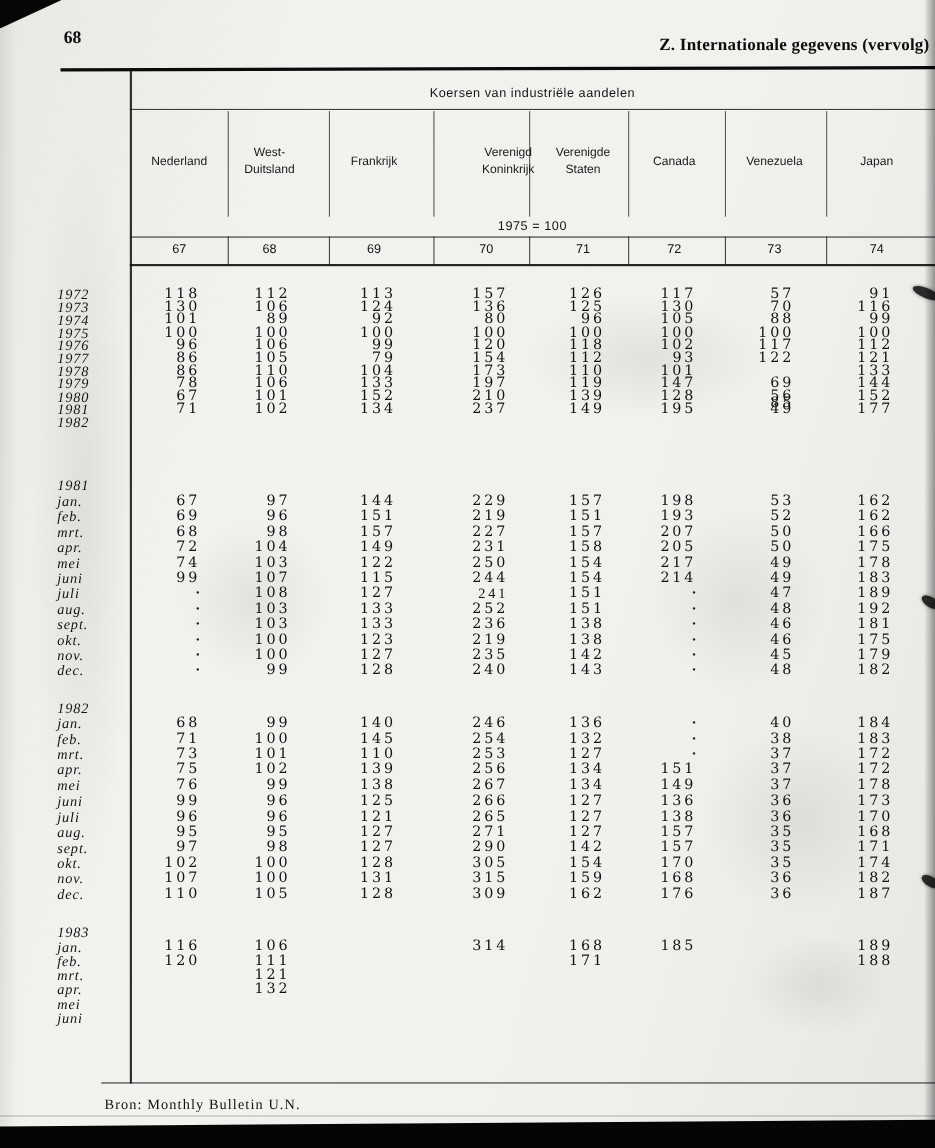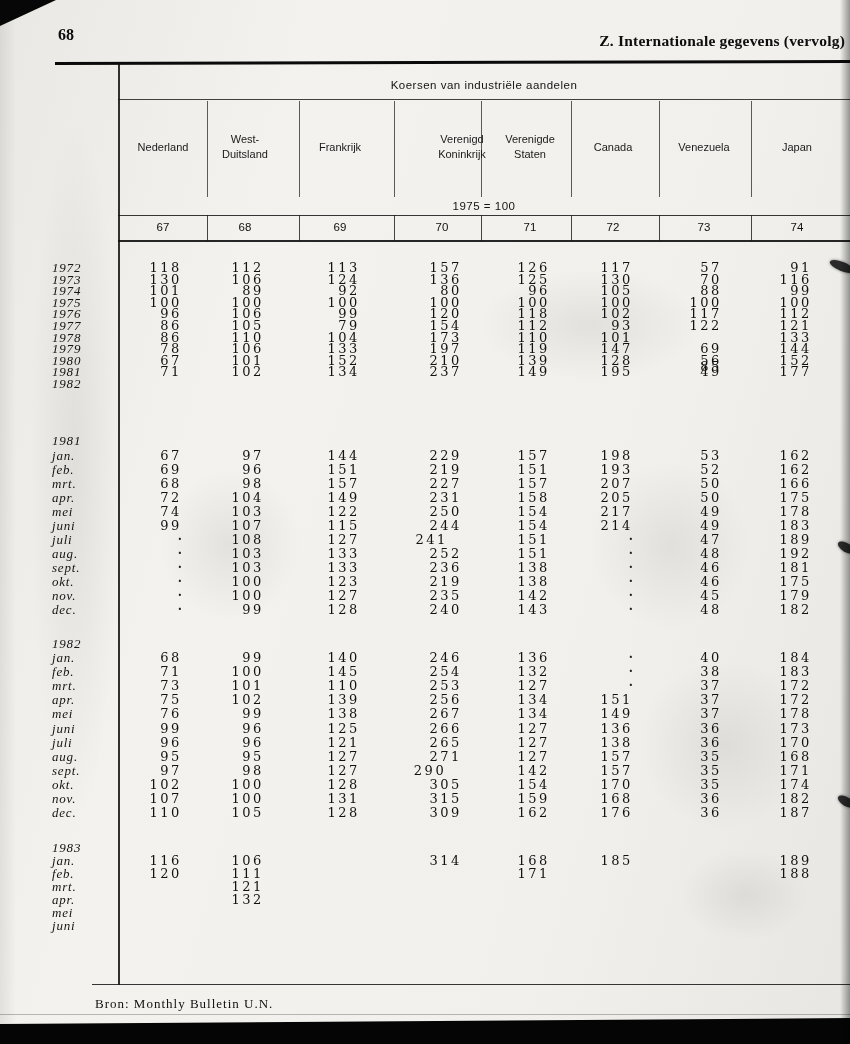--- a/index.html
+++ b/index.html
@@ -254,21 +254,21 @@
     <div class="val" style="top: 517.5px; left: 296px;">115</div>
     <div class="val" style="top: 517.5px; left: 398px;">244</div>
     <div class="val" style="top: 517.5px; left: 486px;">154</div>
     <div class="val" style="top: 517.5px; left: 569px;">214</div>
     <div class="val" style="top: 517.5px; left: 658px;">49</div>
     <div class="val" style="top: 517.5px; left: 748px;">183</div>
     <div class="rowlabel" style="top: 531.5px;">juli</div>
     <div class="val dot" style="top: 531.5px; left: 118px;">·</div>
     <div class="val" style="top: 531.5px; left: 200px;">108</div>
     <div class="val" style="top: 531.5px; left: 296px;">127</div>
-    <div class="val" style="top: 531.5px; left: 384px;">241</div>
+    <div class="val" style="top: 531.5px; left: 398px; font-family: Liberation Serif, serif;">241</div>
     <div class="val" style="top: 531.5px; left: 486px;">151</div>
     <div class="val dot" style="top: 531.5px; left: 569px;">·</div>
     <div class="val" style="top: 531.5px; left: 658px;">47</div>
     <div class="val" style="top: 531.5px; left: 748px;">189</div>
     <div class="rowlabel" style="top: 545.5px;">aug.</div>
     <div class="val dot" style="top: 545.5px; left: 118px;">·</div>
     <div class="val" style="top: 545.5px; left: 200px;">103</div>
     <div class="val" style="top: 545.5px; left: 296px;">133</div>
     <div class="val" style="top: 545.5px; left: 398px;">252</div>
     <div class="val" style="top: 545.5px; left: 486px;">151</div>
@@ -381,21 +381,21 @@
     <div class="val" style="top: 748.7px; left: 296px;">127</div>
     <div class="val" style="top: 748.7px; left: 398px;">271</div>
     <div class="val" style="top: 748.7px; left: 486px;">127</div>
     <div class="val" style="top: 748.7px; left: 569px;">157</div>
     <div class="val" style="top: 748.7px; left: 658px;">35</div>
     <div class="val" style="top: 748.7px; left: 748px;">168</div>
     <div class="rowlabel" style="top: 762.8px;">sept.</div>
     <div class="val" style="top: 762.8px; left: 118px;">97</div>
     <div class="val" style="top: 762.8px; left: 200px;">98</div>
     <div class="val" style="top: 762.8px; left: 296px;">127</div>
-    <div class="val" style="top: 762.8px; left: 398px; text-align: center;">290</div>
+    <div class="val" style="top: 762.8px; left: 398px;">290</div>
     <div class="val" style="top: 762.8px; left: 486px;">142</div>
     <div class="val" style="top: 762.8px; left: 569px;">157</div>
     <div class="val" style="top: 762.8px; left: 658px;">35</div>
     <div class="val" style="top: 762.8px; left: 748px;">171</div>
     <div class="rowlabel" style="top: 776.9px;">okt.</div>
     <div class="val" style="top: 776.9px; left: 118px;">102</div>
     <div class="val" style="top: 776.9px; left: 200px;">100</div>
     <div class="val" style="top: 776.9px; left: 296px;">128</div>
     <div class="val" style="top: 776.9px; left: 398px;">305</div>
     <div class="val" style="top: 776.9px; left: 486px;">154</div>

